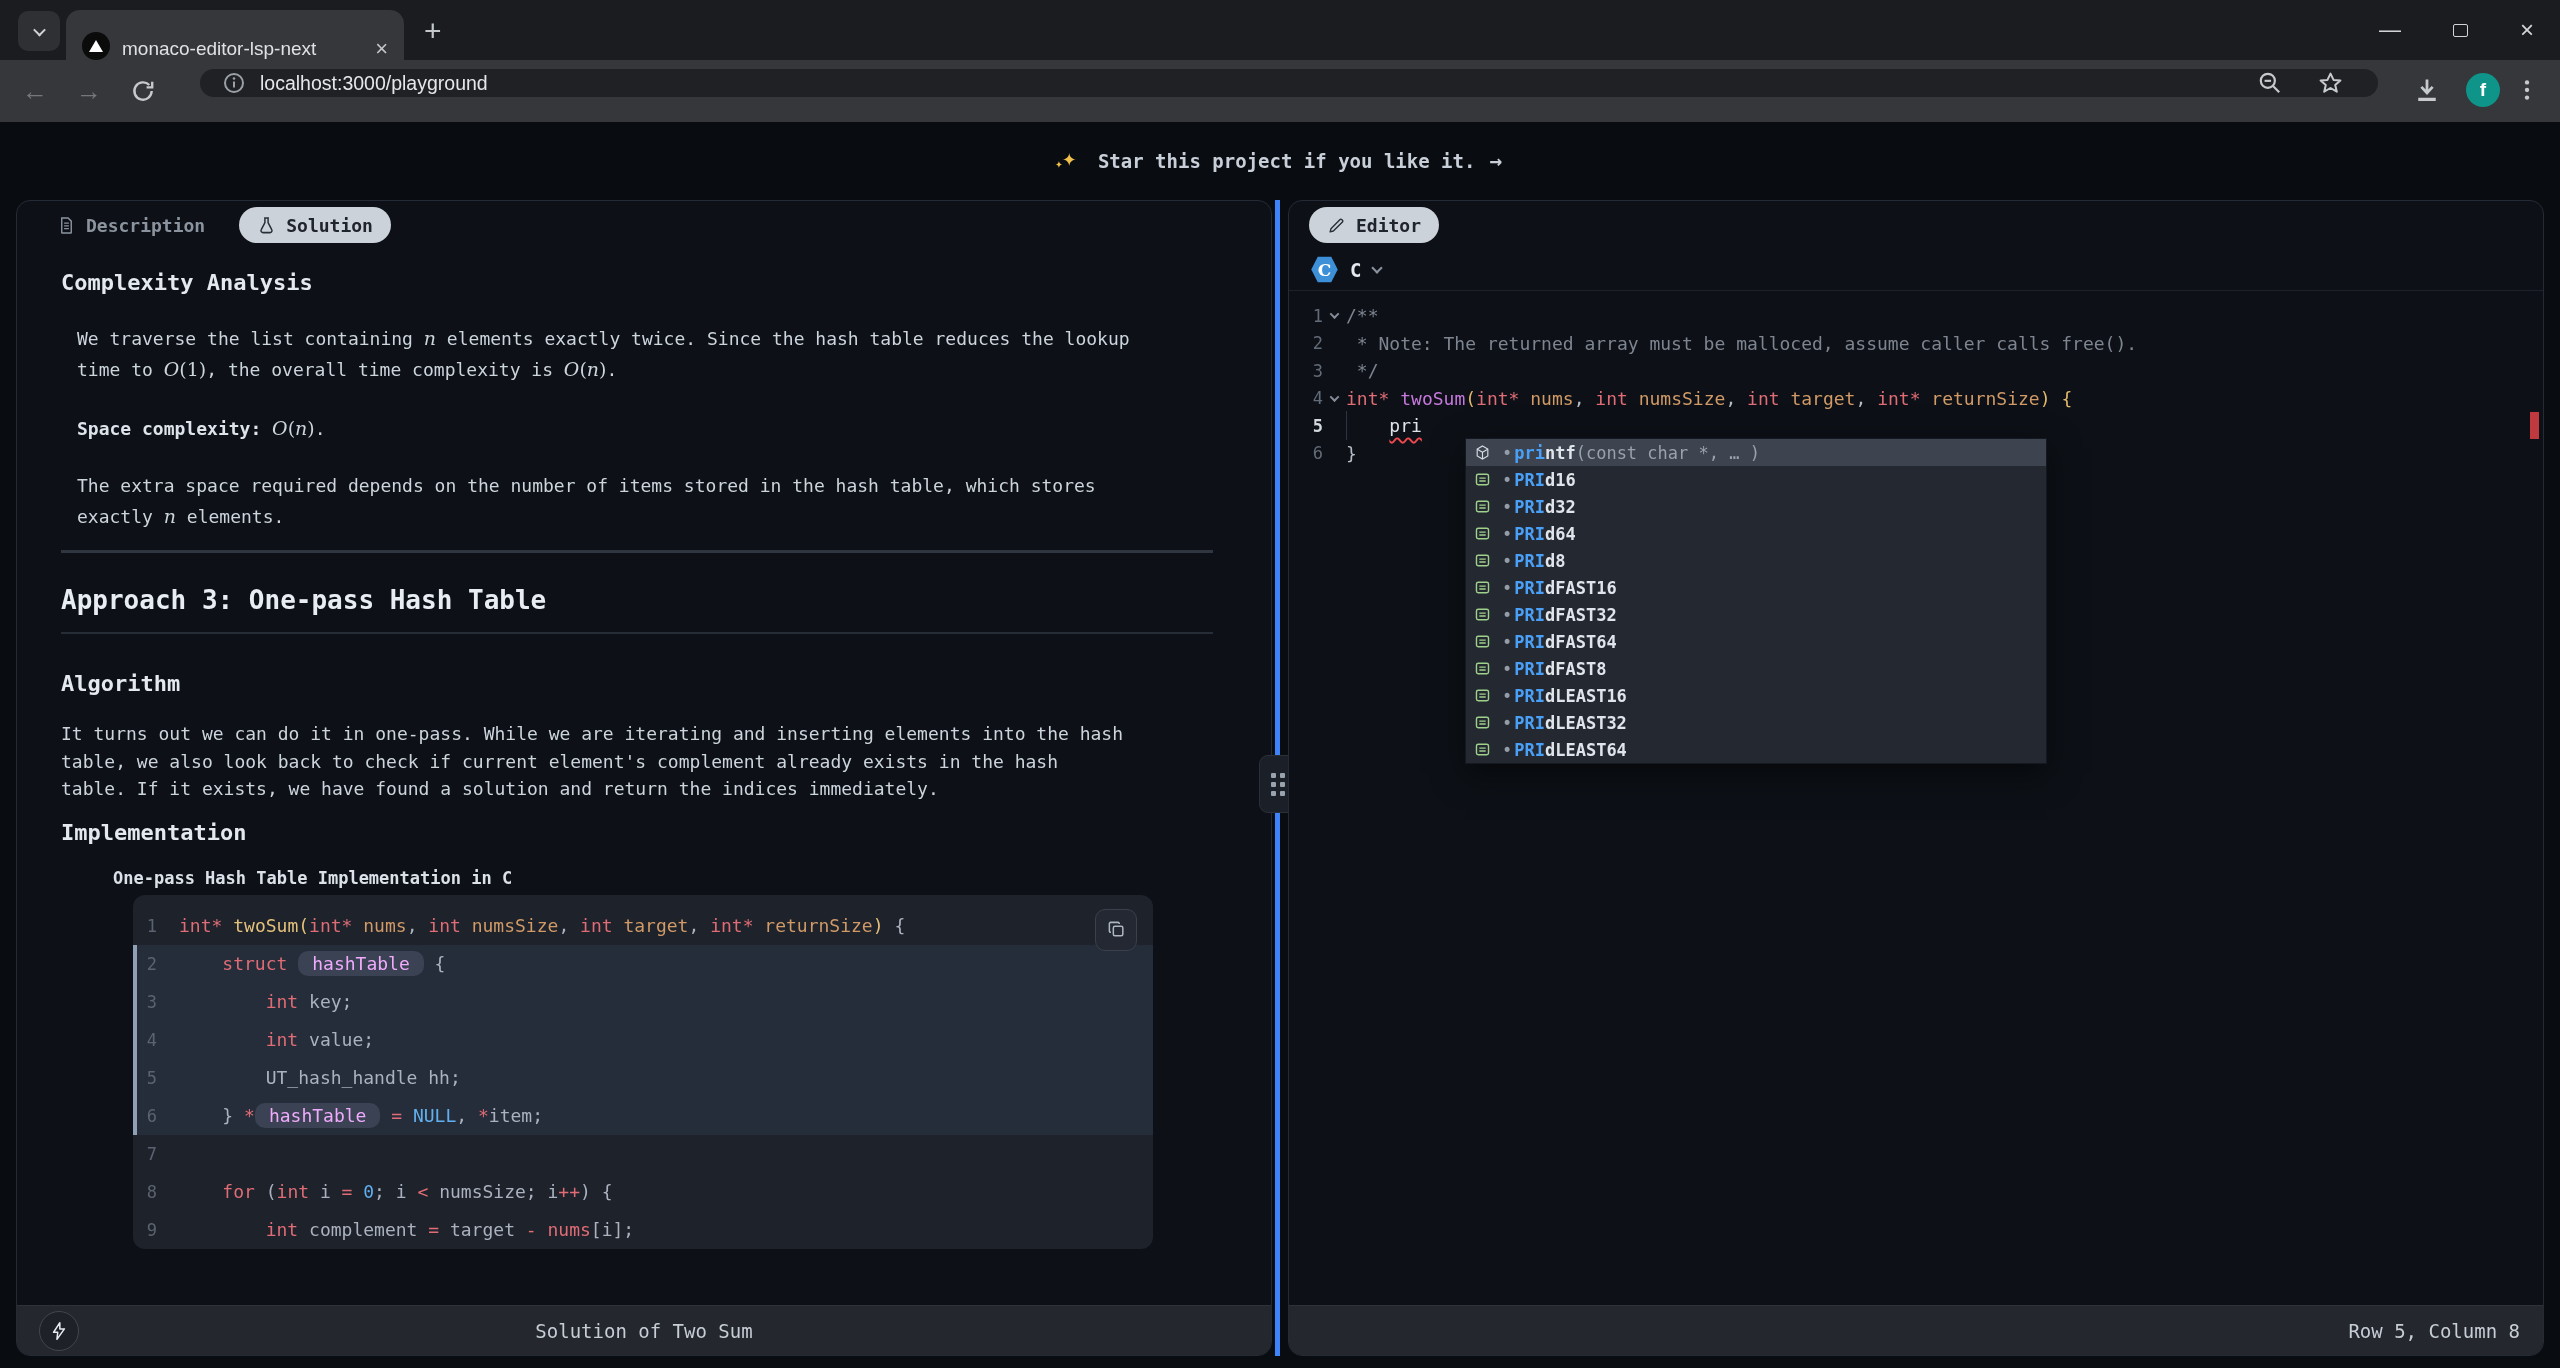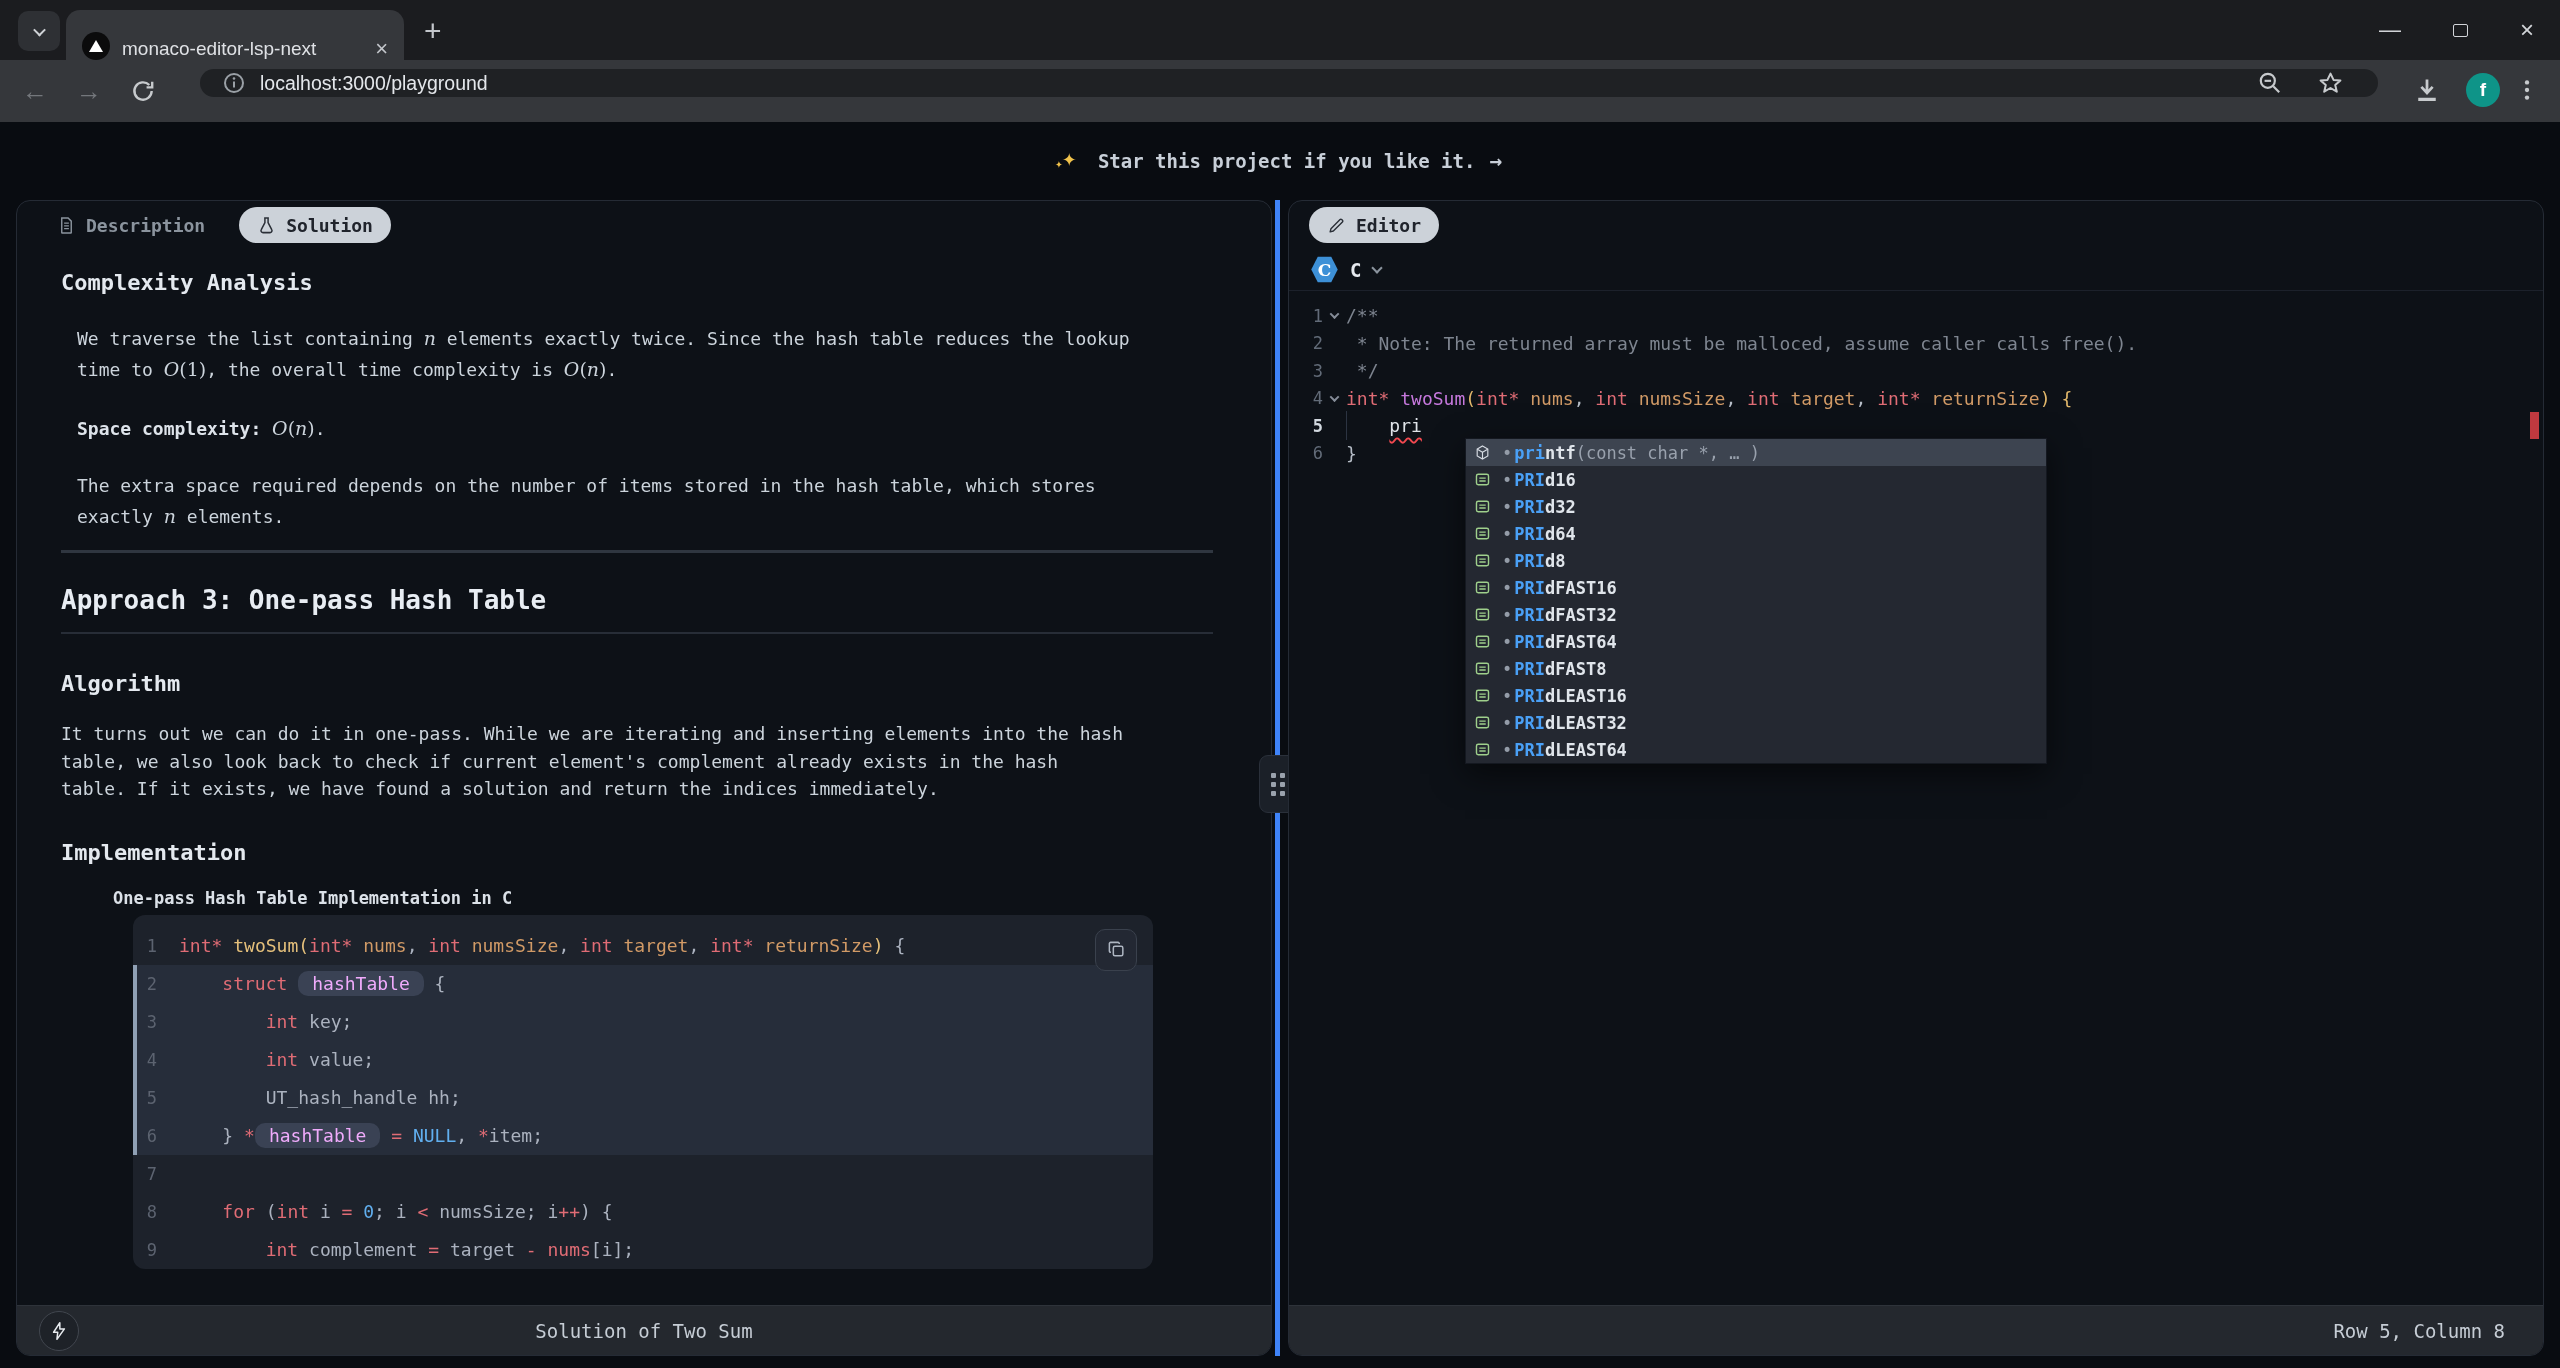--- a/index.html
+++ b/index.html
@@ -57,21 +57,21 @@
   .h3-complex { margin-bottom:26px; }
   .indent { margin-left:16px; }
   .doc p { font-size:18px; }
   .p-time { line-height:26px; margin-bottom:28px; }
   .p-trav { line-height:31px; max-width:1060px; margin-bottom:30px; }
   .p-space { line-height:26px; margin-bottom:28px; }
   .p-extra { line-height:31px; max-width:1060px; }
   .doc hr { border:none; border-top:3px solid #2f3640; width:1152px; margin-top:18px; }
   .h3-algo { margin-top:36px; margin-bottom:22px; }
   .p-algo { line-height:27.5px; max-width:1065px; }
-  .h3-impl { margin-top:36px; margin-bottom:20px; }
+  .h3-impl { margin-top:16px; margin-bottom:20px; }
   .code-caption { margin-left:52px; font-size:17px; font-weight:700; color:#dbe1e8; line-height:22px; margin-bottom:6px; }
   .doc b { font-weight:700; color:#dde3ea; }
   .math { font-family:"DejaVu Serif", serif; font-size:19px; }
   .math .mi { font-style:italic; }
 
   .codeblock { margin:0 0 0 72px; width:1020px; background:#1d222b; border-radius:12px; position:relative; padding-top:12px; font-size:18px; }
   .crow { height:38px; display:flex; align-items:center; }
   .crow .lnum { width:46px; text-align:right; padding-right:22px; color:#5c6370; flex:none; font-size:17px; }
   .crow .ct { font-family:"DejaVu Sans Mono", monospace; white-space:pre; font-size:18px; }
   .crow.hl { background:#262d3a; box-shadow:inset 4px 0 0 #8fa0b4; }
@@ -106,21 +106,21 @@
 
   .suggest { position:absolute; left:176px; top:147px; width:582px; background:#242831; border:1px solid #141820; box-shadow:0 10px 30px rgba(0,0,0,.55); }
   .srow { height:27px; display:flex; align-items:center; padding-left:8px; font-size:17px; font-weight:700; }
   .srow.sel { background:#3d4450; }
   .srow .sicon { width:22px; height:18px; flex:none; display:flex; align-items:center; }
   .srow .bullet { color:#949ca8; margin:0 2px 0 6px; font-weight:400; }
   .smatch { color:#4aa0f6; }
   .srest { color:#e0e5eb; }
   .ssig { color:#99a1ad; font-weight:400; }
 
-  .status-right { justify-content:flex-end; padding-right:38px; }
+  .status-right { justify-content:flex-end; padding-right:23px; }
 </style>
 </head>
 <body>
 
 <div class="stage">
 
   <div class="titlebar">
     <div class="tab-search">
         <span class="chev"></span>
       </div>

